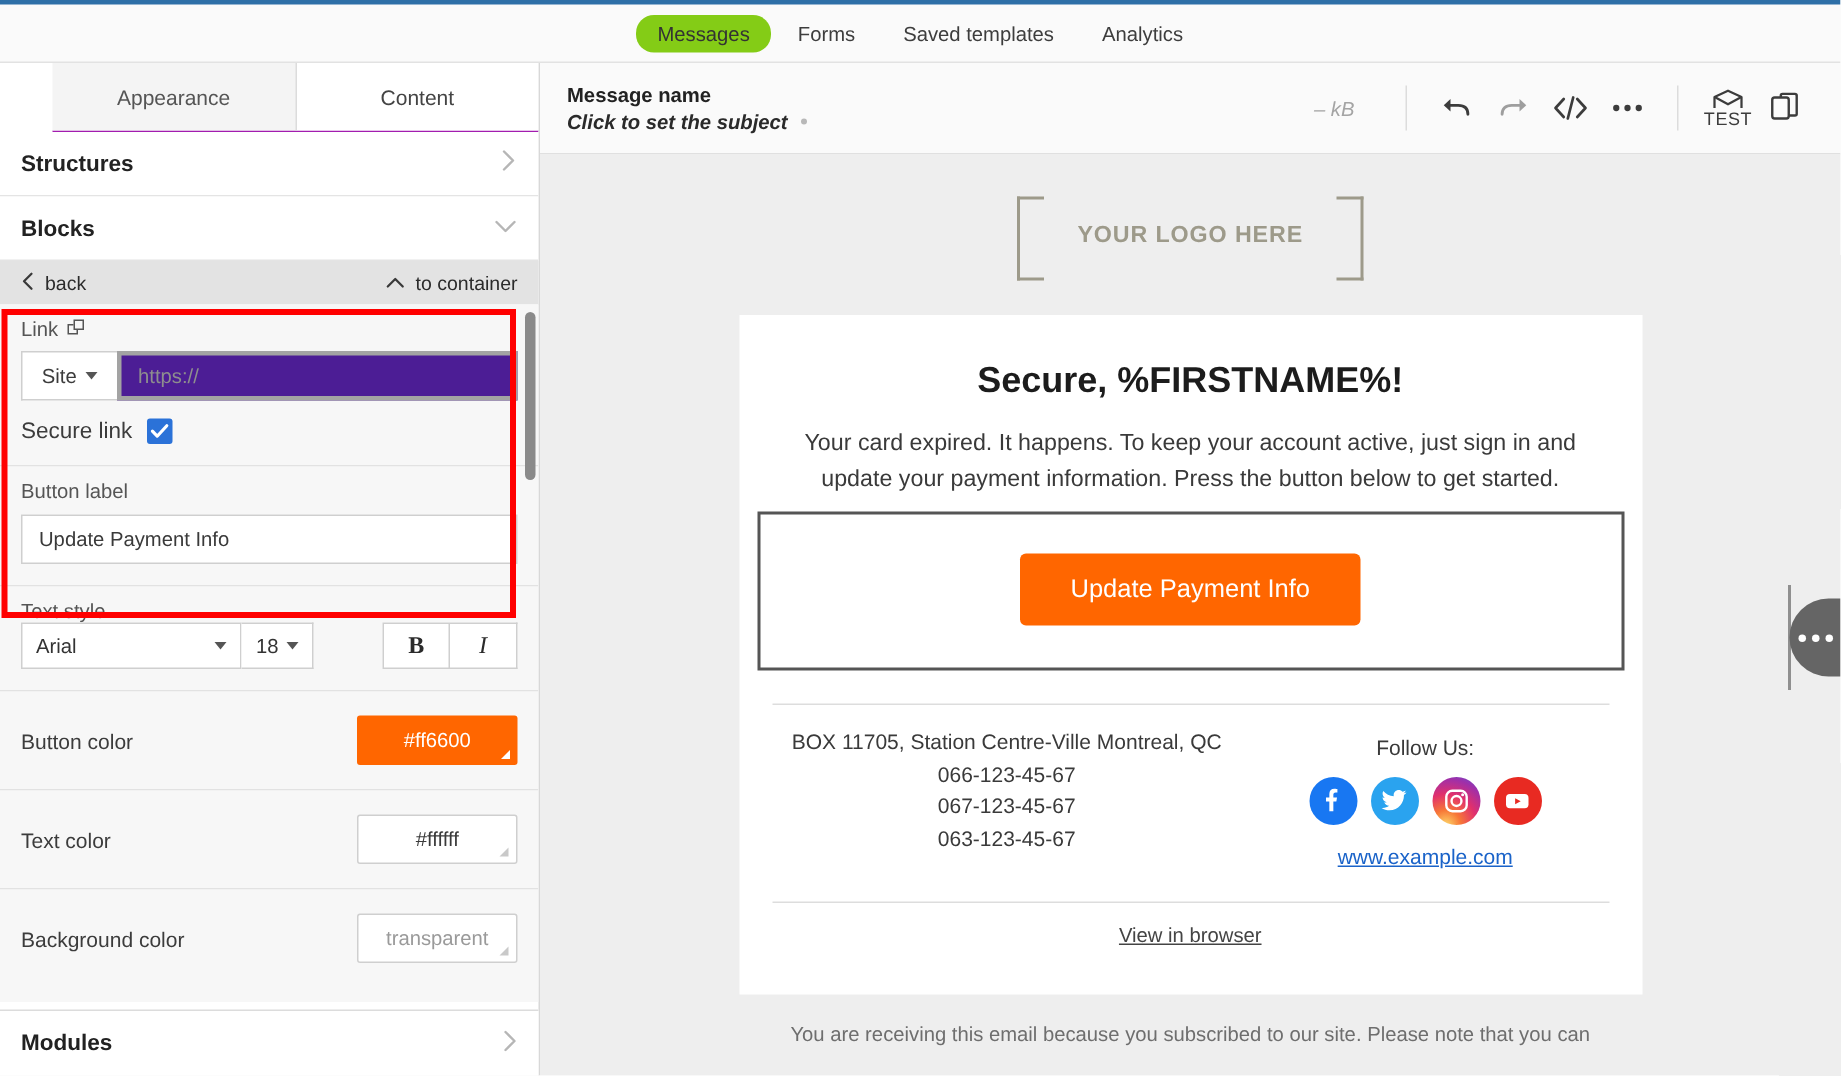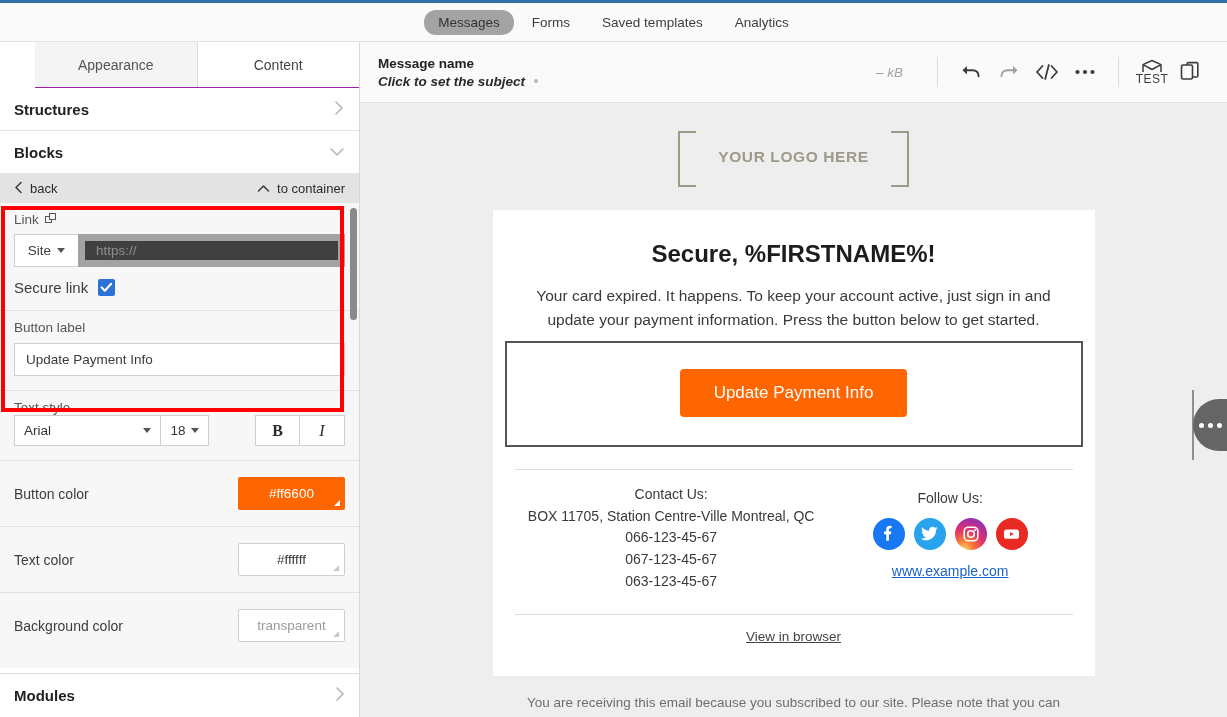--- a/index.html
+++ b/index.html
@@ -17,21 +17,21 @@
     background: #fafafa;
     border-top: 3px solid #2e6fa7;
     border-bottom: 1px solid #e2e2e2;
     display: flex; align-items: center; justify-content: center;
   }
   .nav-tabs { display: flex; align-items: center; gap: 4px; }
   .nav-tab {
     font-size: 13.5px; color: #3d3d3d; padding: 5px 14px;
     border-radius: 12px; cursor: pointer; white-space: nowrap;
   }
-  .nav-tab.active { background: #a3a3a3; color: #333; }
+  .nav-tab.active { background: #84cc16; color: #333; }
 
   
   .left-panel {
     position: absolute; top: 42px; left: 0; width: 360px; height: 675px;
     background: #ffffff; border-right: 1px solid #d8d8d8;
     overflow: hidden;
   }
   .tab-row { display: flex; height: 46px; border-bottom: 1px solid #a21caf; margin-left: 35px; }
   .panel-tab {
     flex: 1; display: flex; align-items: center; justify-content: center;
@@ -71,21 +71,21 @@
   .link-icon i.b { width:7px; height:7px; left:4px; top:0; background:#f7f7f7; }
 
   .link-row { display: flex; margin-top: 7px; height: 33px; }
   .site-select {
     width: 64px; background: #fff; border: 1px solid #cfcfcf; border-right: none;
     display: flex; align-items: center; justify-content: center; gap: 6px;
     font-size: 13.5px; color: #3c3c3c; cursor: pointer;
   }
   .tri-down { width:0;height:0;border-left:4px solid transparent;border-right:4px solid transparent;border-top:5px solid #555; }
   .url-input {
-    flex: 1; background: #404040; border: 7px solid #a3a3a3;
+    flex: 1; background: #4c1d95; border: 3px solid #a3a3a3;
     font-size: 13.5px; color: #8e8e8e; padding: 4px 11px;
     font-family: "Liberation Sans", sans-serif;
   }
   .url-input::placeholder { color: #8e8e8e; }
 
   .secure-row { display: flex; align-items: center; gap: 10px; padding: 12px 0 14px; }
   .secure-row .lbl { font-size: 15px; color: #3c3c3c; }
   .cbox {
     width: 17px; height: 17px; background: #2b72d8; border-radius: 2px;
     display: flex; align-items: center; justify-content: center; cursor: pointer;
@@ -465,21 +465,20 @@
       <div class="para">Your card expired. It happens. To keep your account active, just sign in and update your payment information. Press the button below to get started.</div>
 
       <div class="cta-block">
         <button class="cta-btn">Update Payment Info</button>
       </div>
 
       <div class="hr-line"></div>
 
       <div class="footer-cols">
         <div class="col-contact">
-          <div>Contact Us:</div>
           <div>BOX 11705, Station Centre-Ville Montreal, QC</div>
           <div>066-123-45-67</div>
           <div>067-123-45-67</div>
           <div>063-123-45-67</div>
         </div>
 
         <div class="col-follow">
           <div>Follow Us:</div>
           <div class="social-row">
             <span class="s-icon s-fb">

